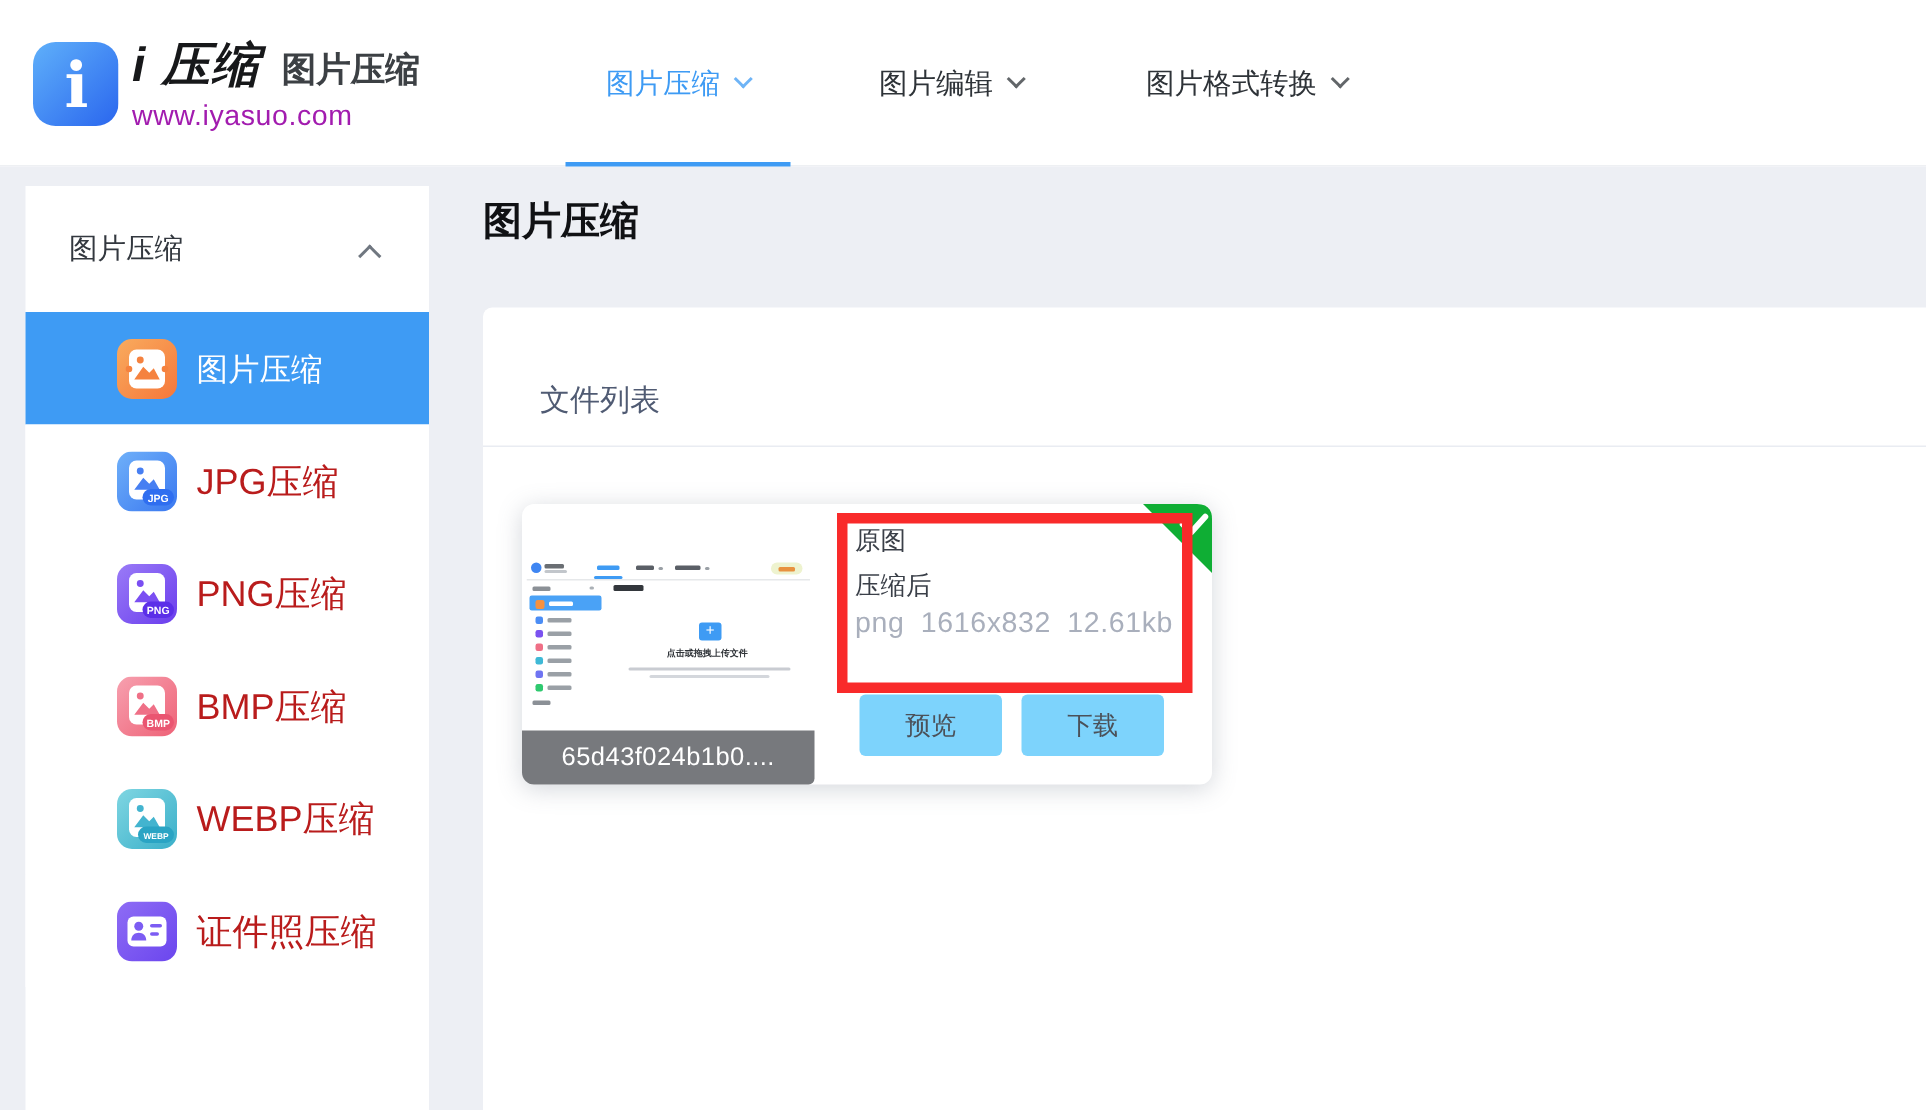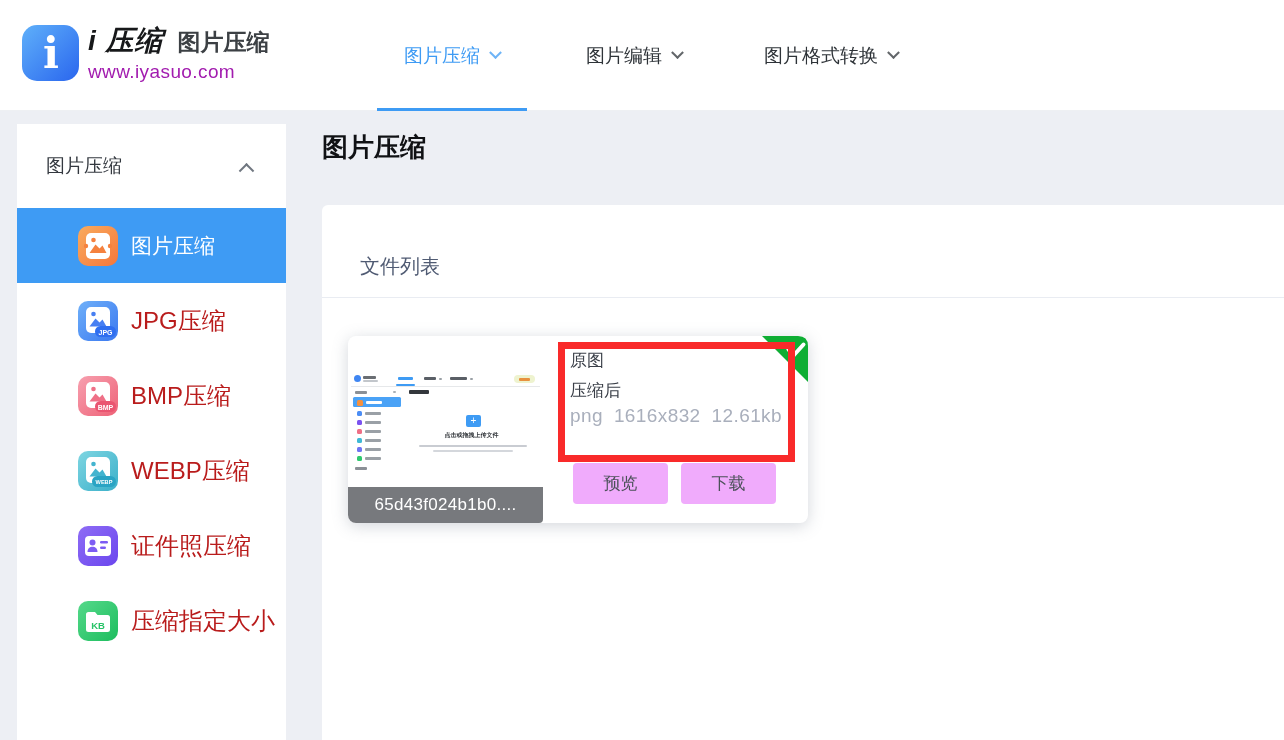--- a/index.html
+++ b/index.html
@@ -13,21 +13,21 @@
   }
   
   .header {
     position: absolute; left:0; top:0; width:1284px; height:111px;
     background:#fff; border-bottom:1px solid #eef0f3; z-index:20;
   }
   .logo-box { position:absolute; left:22px; top:22px; display:flex; align-items:center; }
   .logo-mark { width:57px; height:56px; display:block; }
   .logo-texts { margin-left:9px; }
   .logo-line1 { display:flex; align-items:baseline; }
-  .brand { font-size:28px; font-weight:bold; color:#17181a; font-style:italic; letter-spacing:1px;}
+  .brand { font-size:32px; font-weight:bold; color:#17181a; font-style:italic; letter-spacing:1px;}
   .brand-suffix { font-size:23px; font-weight:bold; color:#3c4044; margin-left:14px; font-style:normal;}
   .site-url { font-size:19px; color:#a21caf; margin-top:1px; letter-spacing:.4px;}
   .nav-item { position:absolute; top:0; height:111px; display:flex; align-items:center; gap:11px;
               padding:0 27px; font-size:19px; color:#2e3338; cursor:pointer; }
   .nav-item.active { color:#3e9bf4; }
   .nav-underline { position:absolute; left:0; right:0; bottom:0; height:3px; background:#3e9bf4; }
   .chev { width:9px; height:9px; border-right:2px solid currentColor; border-bottom:2px solid currentColor;
           transform:rotate(45deg) translate(-2px,-2px); opacity:.75; }
   .chev-up { width:11px; height:11px; border-right:2px solid #707780; border-bottom:2px solid #707780;
              transform:rotate(-135deg) translate(-3px,-3px); }
@@ -56,21 +56,21 @@
   .name-bar span { color:#fff; font-size:17px; letter-spacing:.3px; }
   .corner-badge { position:absolute; right:0; top:0; width:46px; height:46px; z-index:3; }
   .red-box { position:absolute; left:210px; top:6px; width:237px; height:120px;
              border:7px solid #f92a2a; z-index:6; pointer-events:none; }
   .file-info { position:absolute; left:222px; top:13px; z-index:7; }
   .info-label { font-size:17px; color:#3a3f48; line-height:23px; }
   .info-vals { font-size:19px; color:#a9afbc; line-height:28px; letter-spacing:.4px; }
   .info-vals span { margin-right:11px; }
   .info-gap { height:7px; }
   .file-actions { position:absolute; left:225px; top:127px; display:flex; gap:13px; z-index:7; }
-  .file-btn { width:95px; height:41px; background:#f0abfc; border:none; border-radius:4px;
+  .file-btn { width:95px; height:41px; background:#7dd3fc; border:none; border-radius:4px;
               font-size:17px; color:#4b5159; cursor:pointer; font-family:inherit; }
   
   .mini { position:absolute; left:3px; top:36px; width:189px; height:114px; background:#fff; overflow:hidden; }
   .mini i { position:absolute; display:block; }
   .m-bar { border-radius:1px; }
   .mini .m-hint { position:absolute; left:52px; right:0; top:59px; text-align:center;
                   font-size:6px; font-weight:bold; color:#2f3338; font-style:normal; }
   .m-plus { position:absolute; left:115px; top:43px; width:15px; height:12px; background:#3e9bf4;
             border-radius:2px; color:#fff; font-size:10px; line-height:11px; text-align:center; font-style:normal;}
   .hidden-defs { position:absolute; width:0; height:0; overflow:hidden; }
@@ -168,20 +168,31 @@
       <rect width="40" height="40" rx="10" fill="url(#g-blue)"></rect>
       <rect x="8" y="6" width="24" height="26" rx="5" fill="#fff"></rect>
       <circle cx="15.5" cy="13" r="2.3" fill="#477ff2"></circle>
       <path d="M11.5 25.5 L17.5 17.5 L21.5 21.5 L24.5 18.5 L28.5 25.5 Z" fill="#477ff2"></path>
       <rect x="17" y="25" width="21" height="11" rx="5.5" fill="#2f6ef0"></rect>
       <text x="27.5" y="33.5" text-anchor="middle" font-size="7" font-weight="bold" fill="#fff" font-family="Liberation Sans, sans-serif">JPG</text>
     </svg>
     <span class="side-label">JPG压缩</span>
   </div>
 
+  <div class="side-item">
+    <svg class="side-icon" viewBox="0 0 40 40">
+      <rect width="40" height="40" rx="10" fill="url(#g-purple)"></rect>
+      <rect x="8" y="6" width="24" height="26" rx="5" fill="#fff"></rect>
+      <circle cx="15.5" cy="13" r="2.3" fill="#7a4ef2"></circle>
+      <path d="M11.5 25.5 L17.5 17.5 L21.5 21.5 L24.5 18.5 L28.5 25.5 Z" fill="#7a4ef2"></path>
+      <rect x="17" y="25" width="21" height="11" rx="5.5" fill="#5b2fe8"></rect>
+      <text x="27.5" y="33.5" text-anchor="middle" font-size="7" font-weight="bold" fill="#fff" font-family="Liberation Sans, sans-serif">PNG</text>
+    </svg>
+    <span class="side-label">PNG压缩</span>
+  </div>
 
   <div class="side-item">
     <svg class="side-icon" viewBox="0 0 40 40">
       <rect width="40" height="40" rx="10" fill="url(#g-pink)"></rect>
       <rect x="8" y="6" width="24" height="26" rx="5" fill="#fff"></rect>
       <circle cx="15.5" cy="13" r="2.3" fill="#ef7087"></circle>
       <path d="M11.5 25.5 L17.5 17.5 L21.5 21.5 L24.5 18.5 L28.5 25.5 Z" fill="#ef7087"></path>
       <rect x="17" y="25" width="21" height="11" rx="5.5" fill="#ea5571"></rect>
       <text x="27.5" y="33.5" text-anchor="middle" font-size="7" font-weight="bold" fill="#fff" font-family="Liberation Sans, sans-serif">BMP</text>
     </svg>
@@ -205,28 +216,20 @@
       <rect width="40" height="40" rx="10" fill="url(#g-violet)"></rect>
       <rect x="7" y="10" width="26" height="20" rx="4" fill="#fff"></rect>
       <circle cx="14.5" cy="16.5" r="3" fill="#7c5cf3"></circle>
       <path d="M9.5 26 c0-3.4 2.3-5.2 5-5.2 c2.7 0 5 1.8 5 5.2 z" fill="#7c5cf3"></path>
       <rect x="22" y="15" width="8" height="2.4" rx="1.2" fill="#7c5cf3"></rect>
       <rect x="22" y="20.5" width="6" height="2.4" rx="1.2" fill="#7c5cf3"></rect>
     </svg>
     <span class="side-label">证件照压缩</span>
   </div>
 
-  <div class="side-item">
-    <svg class="side-icon" viewBox="0 0 40 40">
-      <rect width="40" height="40" rx="10" fill="url(#g-green)"></rect>
-      <path d="M8 13.5 q0-2.5 2.5-2.5 h6.5 l2.5 3 h10 q2.5 0 2.5 2.5 v12 q0 2.5 -2.5 2.5 h-19 q-2.5 0 -2.5 -2.5 z" fill="#fff"></path>
-      <text x="20" y="27.5" text-anchor="middle" font-size="9.5" font-weight="bold" fill="#27c367" font-family="Liberation Sans, sans-serif">KB</text>
-    </svg>
-    <span class="side-label">压缩指定大小</span>
-  </div>
 </div>
 
 <h1 class="page-title">图片压缩</h1>
 
 <div class="panel">
   <div class="panel-title">文件列表</div>
   <div class="panel-divider"></div>
 
   <div class="file-item">
 

